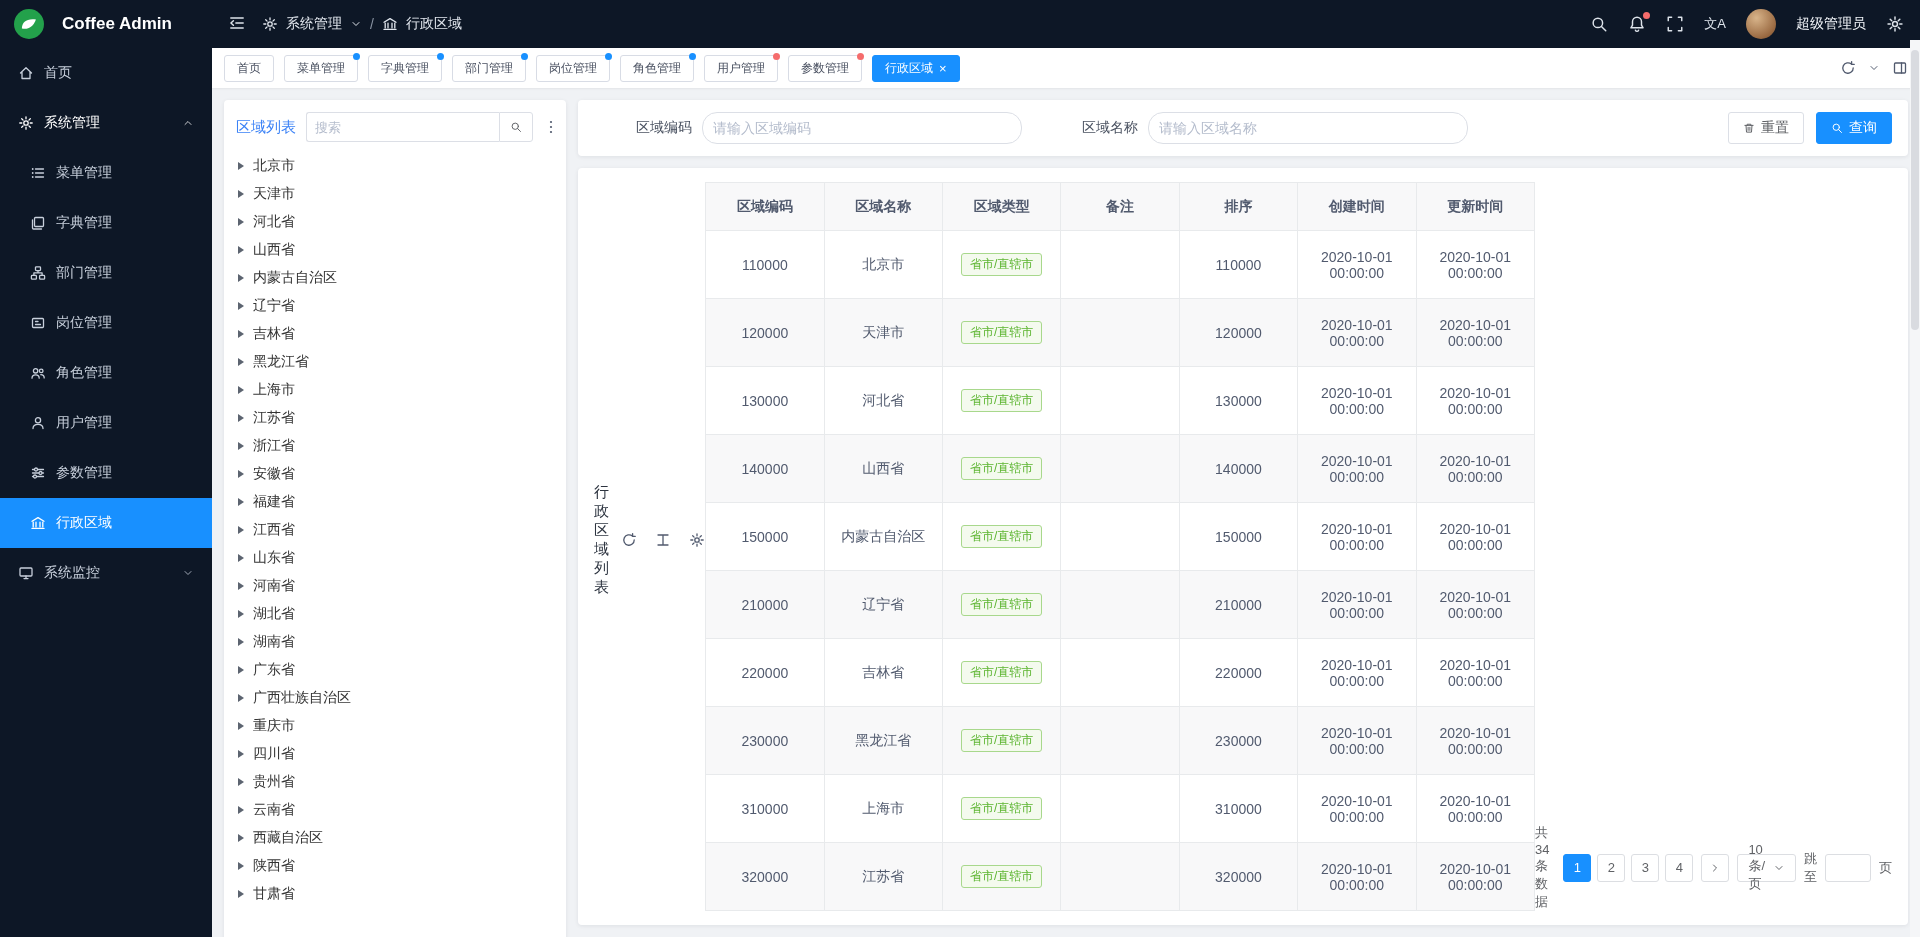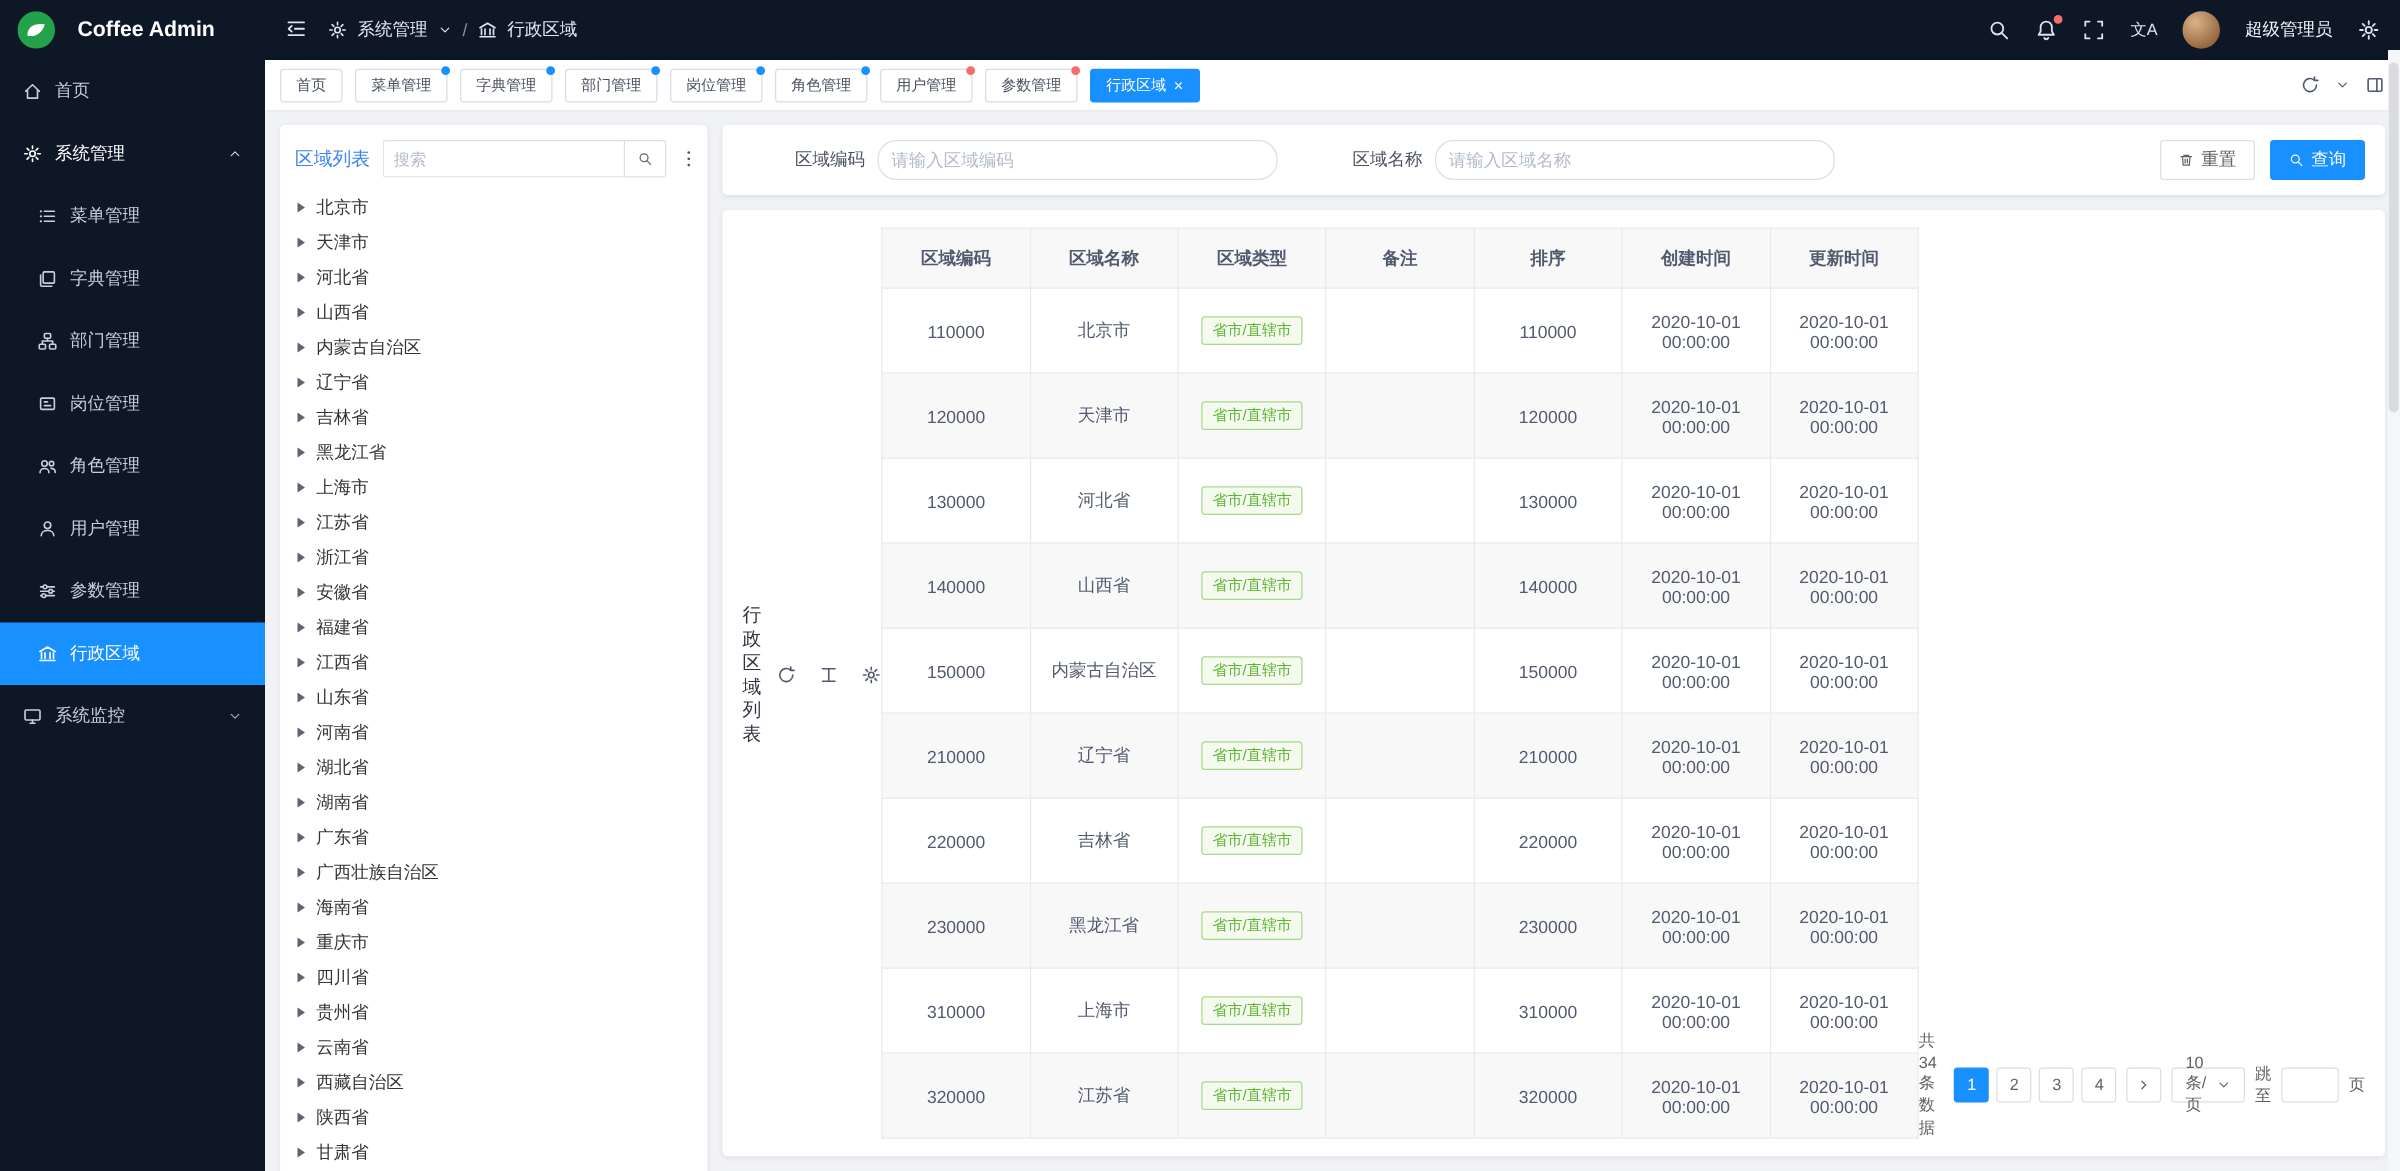--- a/index.html
+++ b/index.html
@@ -507,24 +507,20 @@
             <div class="tree-item">
               <span class="tri"></span>
               <span class="tree-label">广东省</span>
             </div>
 
             <div class="tree-item">
               <span class="tri"></span>
               <span class="tree-label">广西壮族自治区</span>
             </div>
 
-            <div class="tree-item">
-              <span class="tri"></span>
-              <span class="tree-label">海南省</span>
-            </div>
 
             <div class="tree-item">
               <span class="tri"></span>
               <span class="tree-label">重庆市</span>
             </div>
 
             <div class="tree-item">
               <span class="tri"></span>
               <span class="tree-label">四川省</span>
             </div>

